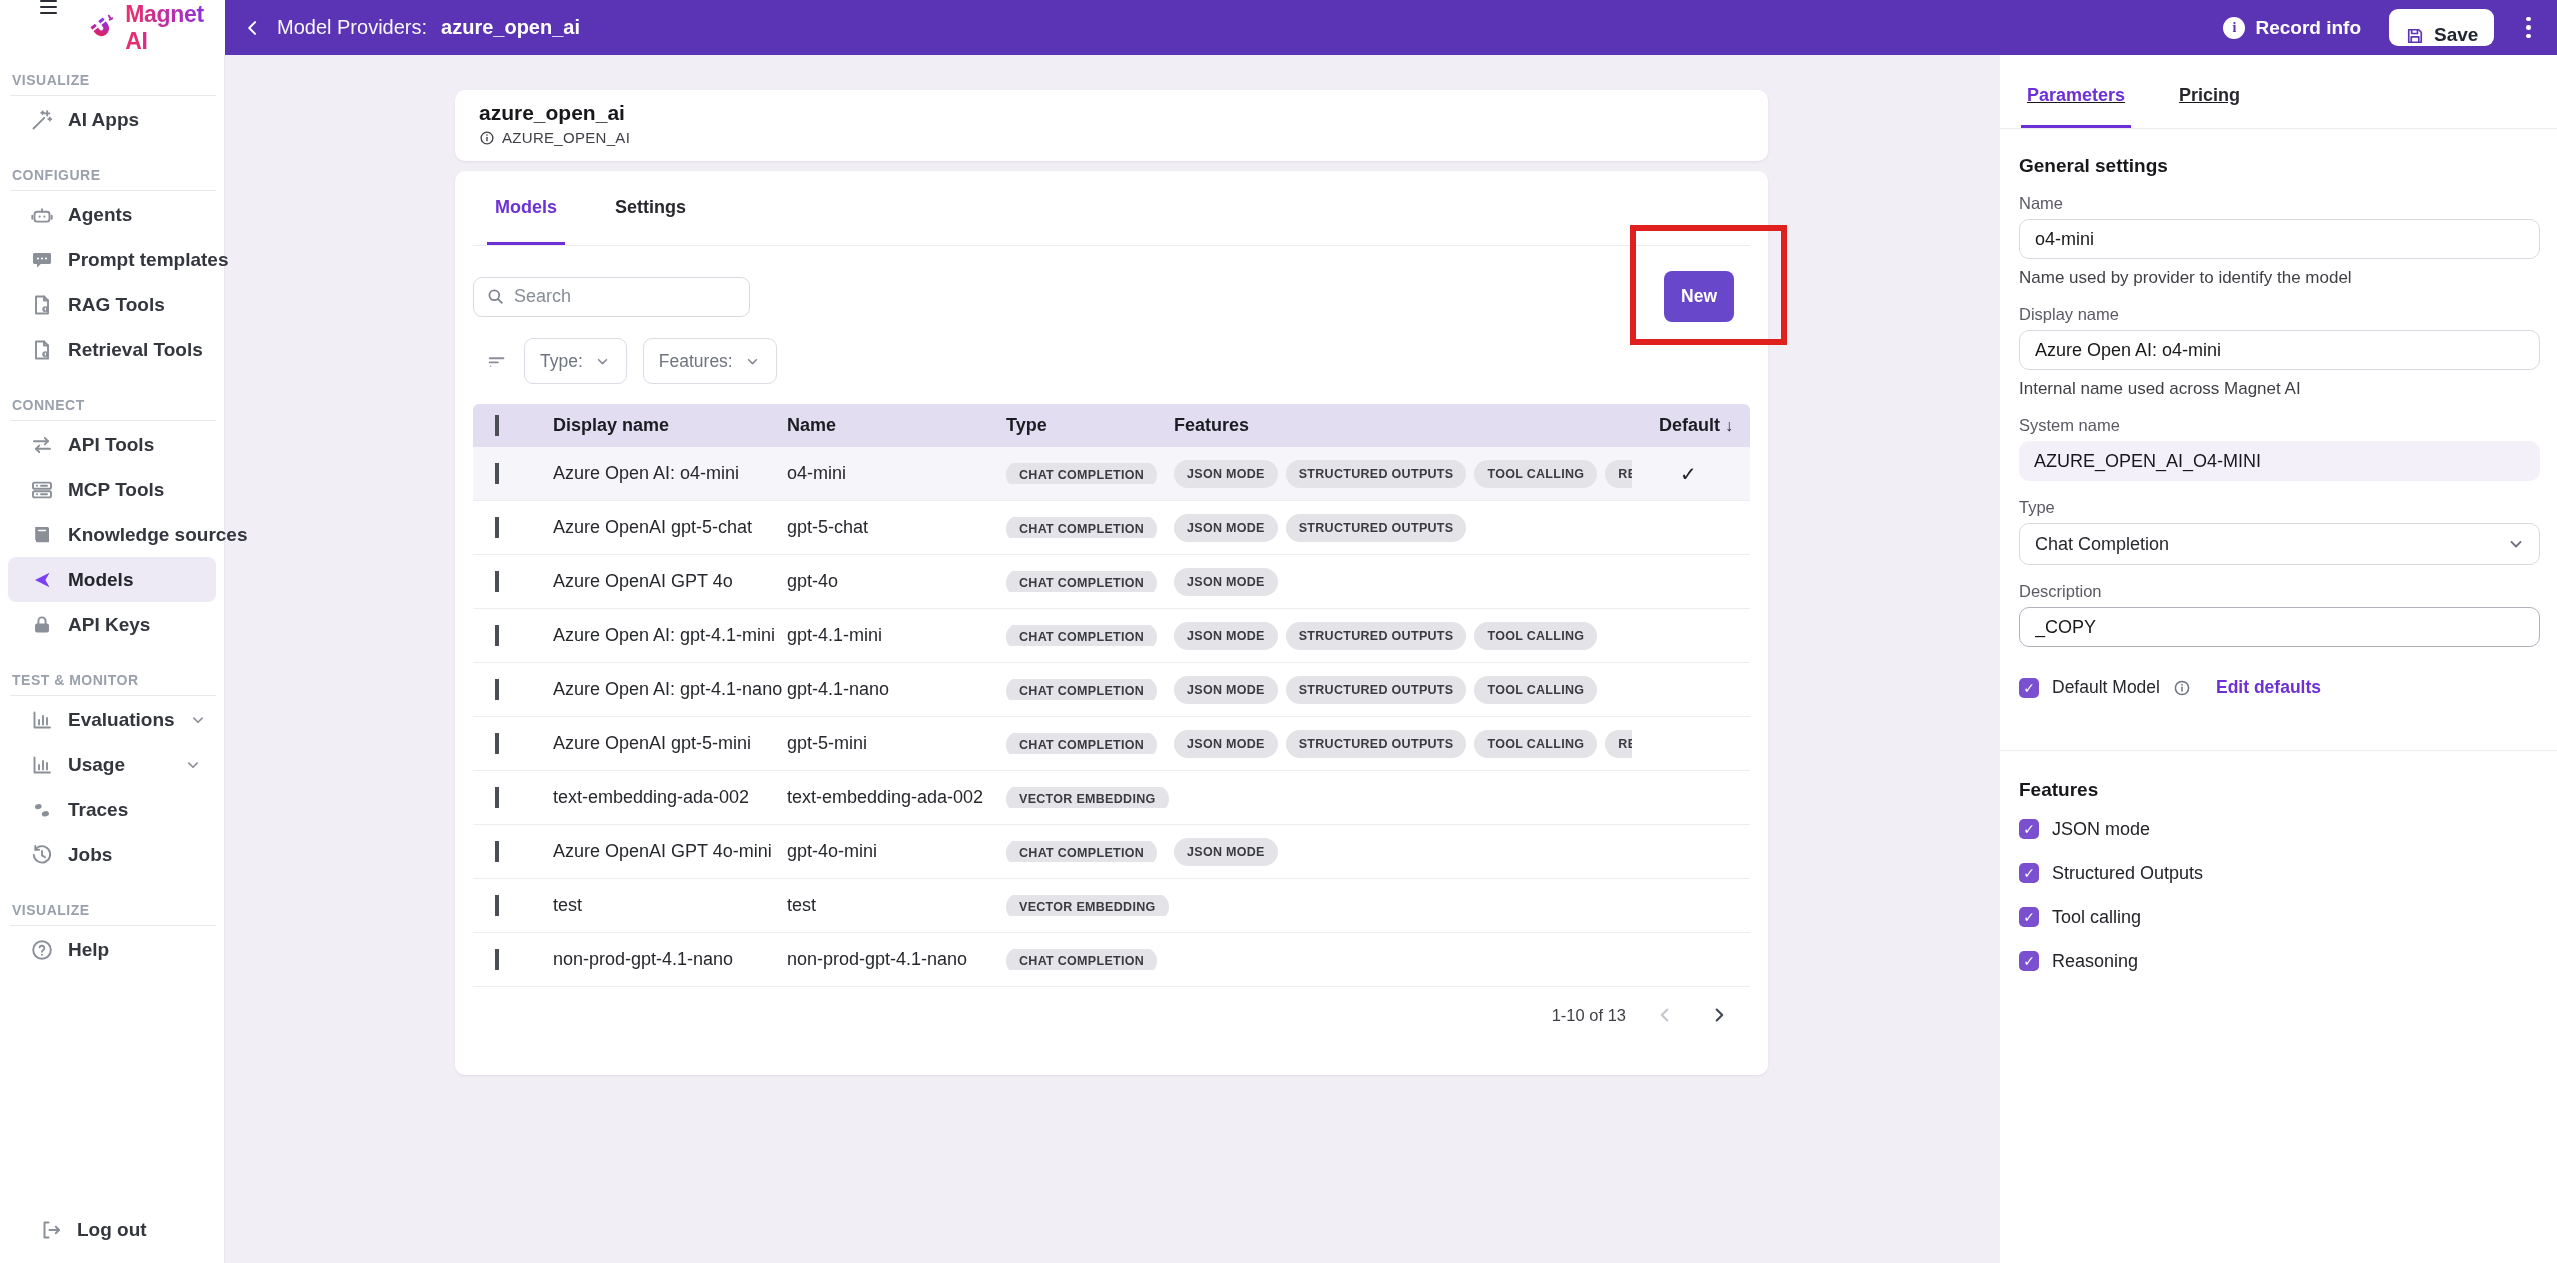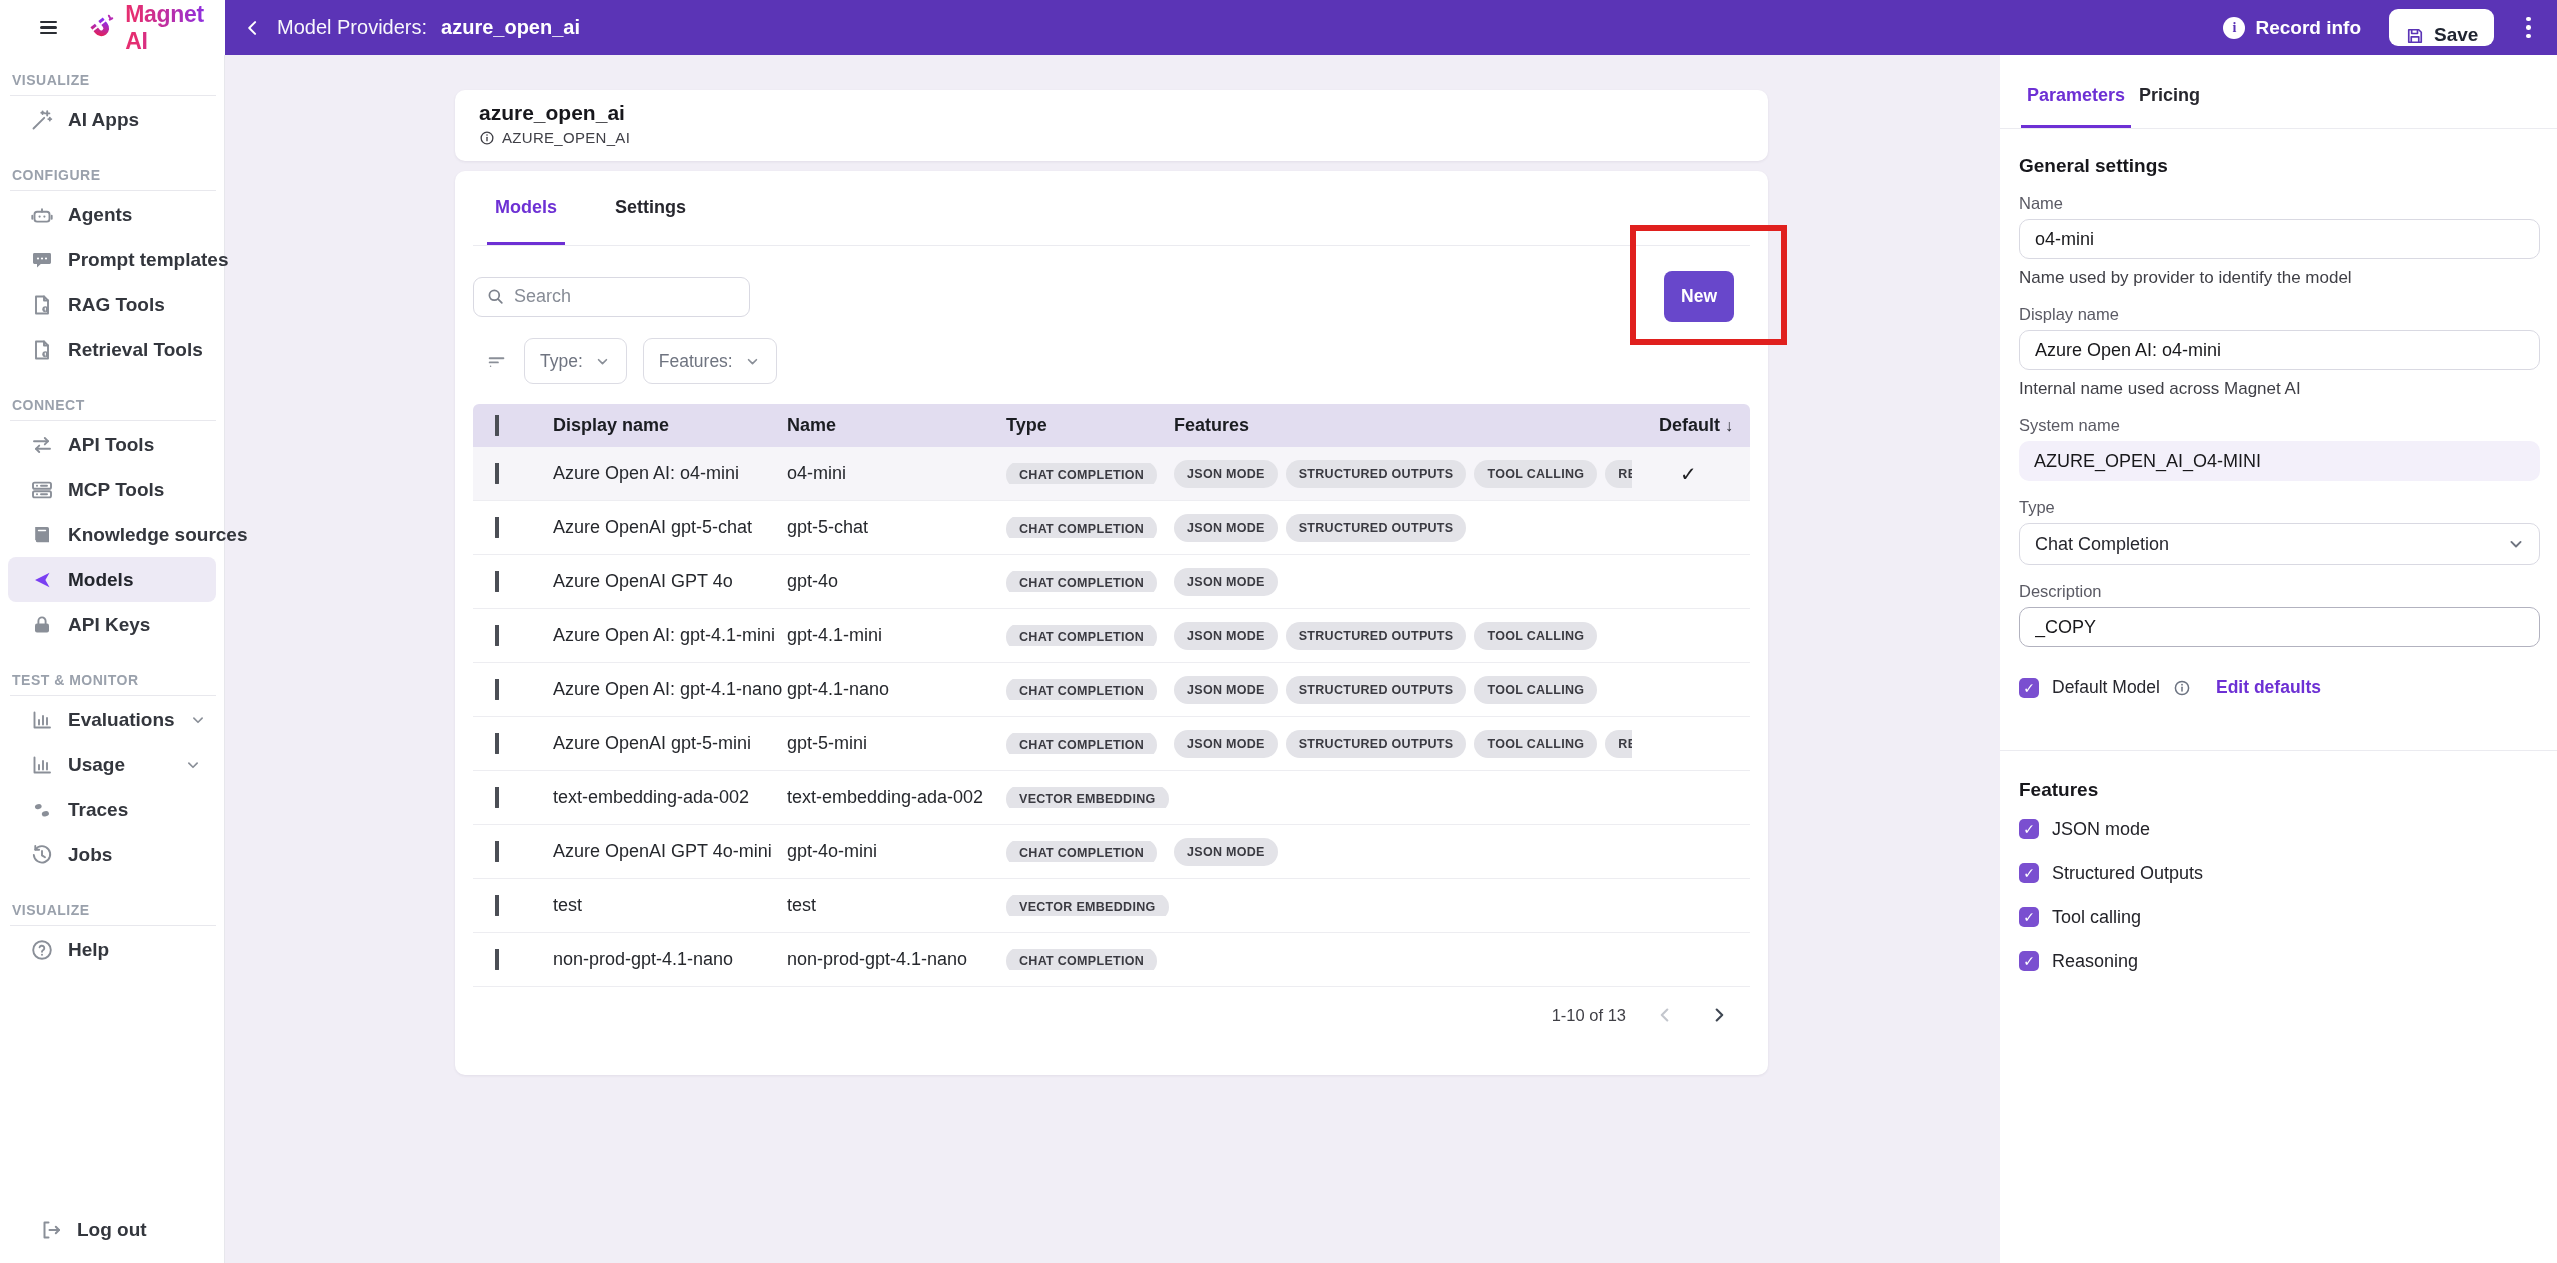--- a/index.html
+++ b/index.html
@@ -7,21 +7,21 @@
     --navbar:#5b34b6; --accent:#6847cb; --tab:#6d30d4; --check:#7a4fd0;
     --annotation:#e0201e; --pagebg:#f1eef6;
   }
   *{box-sizing:border-box;margin:0;padding:0;}
   html,body{width:2557px;height:1263px;}
   body{font-family:"Liberation Sans","DejaVu Sans",sans-serif;background:var(--pagebg);color:#18181b;overflow:hidden;}
   #app{position:relative;width:2557px;height:1263px;background:var(--pagebg);}
 
   
   .navbar{position:absolute;left:0;top:0;width:2557px;height:55px;background:var(--navbar);display:flex;align-items:center;}
-  .nav-brand{width:225px;height:55px;background:#fff;display:flex;align-items:center;padding-left:40px;flex-shrink:0;}
+  .nav-brand{width:225px;height:55px;background:#fff;display:flex;padding-left:40px;flex-shrink:0;}
   .hamburger{width:18px;height:14px;display:flex;flex-direction:column;justify-content:space-between;cursor:pointer;}
   .hamburger span{display:block;height:2.4px;background:#2a2d33;border-radius:2px;}
   .logo-group{display:flex;align-items:center;gap:8px;margin-left:30px;}
   .brand-text{font-size:23px;font-weight:700;background:linear-gradient(90deg,#e52e71 10%,#7b2ff7 95%);-webkit-background-clip:text;background-clip:text;color:transparent;letter-spacing:-0.3px;}
   .breadcrumb{display:flex;align-items:center;margin-left:18px;color:#fff;gap:14px;}
   .breadcrumb .bc-label{font-size:20px;opacity:.96;}
   .breadcrumb .bc-value{font-size:20px;font-weight:700;}
   .nav-actions{margin-left:auto;display:flex;align-items:center;gap:28px;padding-right:22px;}
   .record-info{display:flex;align-items:center;gap:10px;color:#fff;font-size:19px;font-weight:600;cursor:pointer;}
   .info-badge{width:22px;height:22px;border-radius:50%;background:#fff;color:var(--navbar);font-size:14px;font-weight:700;display:flex;align-items:center;justify-content:center;font-family:"Liberation Serif",serif;}
@@ -89,21 +89,21 @@
   .pg-text{font-size:16.5px;color:#3f3f46;}
   .pg-btn{background:none;border:none;cursor:pointer;padding:4px;display:flex;align-items:center;}
   .pg-btn.prev{color:#c3c6cd;}
   .pg-btn.next{color:#3f4752;}
 
   
   .annotation{position:absolute;left:1630px;top:225px;width:157px;height:120px;border:6px solid var(--annotation);z-index:40;pointer-events:none;}
 
   
   .panel{position:absolute;left:2000px;top:55px;width:557px;height:1208px;background:#fff;padding:0 19px;}
-  .panel-tabs{padding-top:30px;height:74px;border-bottom:1px solid #ebebf0;display:flex;margin:0 -19px;padding-left:19px;padding-right:19px;}
+  .panel-tabs{padding-top:30px;height:74px;border-bottom:1px solid #ebebf0;display:flex;gap:40px;margin:0 -19px;padding-left:19px;padding-right:19px;text-decoration:underline;}
   .panel .tab{padding:0 6px 14px 6px;margin-left:2px;}
   .sec-h{font-size:19px;font-weight:700;color:#17171c;margin-top:26px;}
   .f-label{font-size:16.5px;color:#5a5a64;margin-top:17px;}
   .f-input{margin-top:6px;width:521px;height:40px;border:1.5px solid #d9d9e2;border-radius:10px;padding:0 15px;font-size:18px;color:#18181b;font-family:inherit;outline:none;background:#fff;display:block;}
   .f-input.readonly{background:#f3f0fa;border:none;display:flex;align-items:center;}
   .f-input.desc{border-color:#b2b2bf;}
   .f-helper{font-size:17px;color:#3f3f46;margin-top:9px;}
   .f-select{margin-top:6px;width:521px;height:42px;border:1.5px solid #d9d9e2;border-radius:10px;padding:0 13px 0 15px;display:flex;align-items:center;justify-content:space-between;font-size:18px;color:#27272e;cursor:pointer;}
   .f-select svg{color:#6f7480;}
   .default-row{margin-top:30px;display:flex;align-items:center;gap:13px;}

